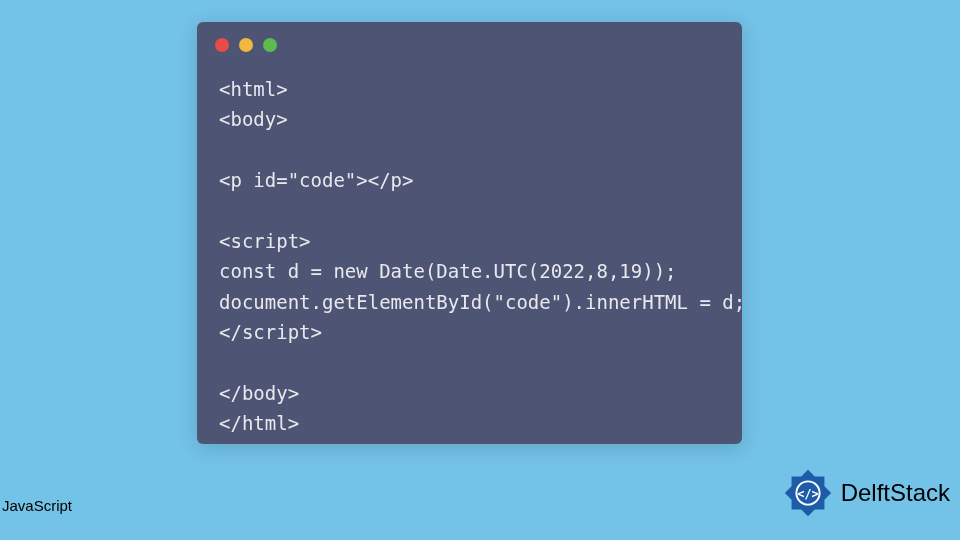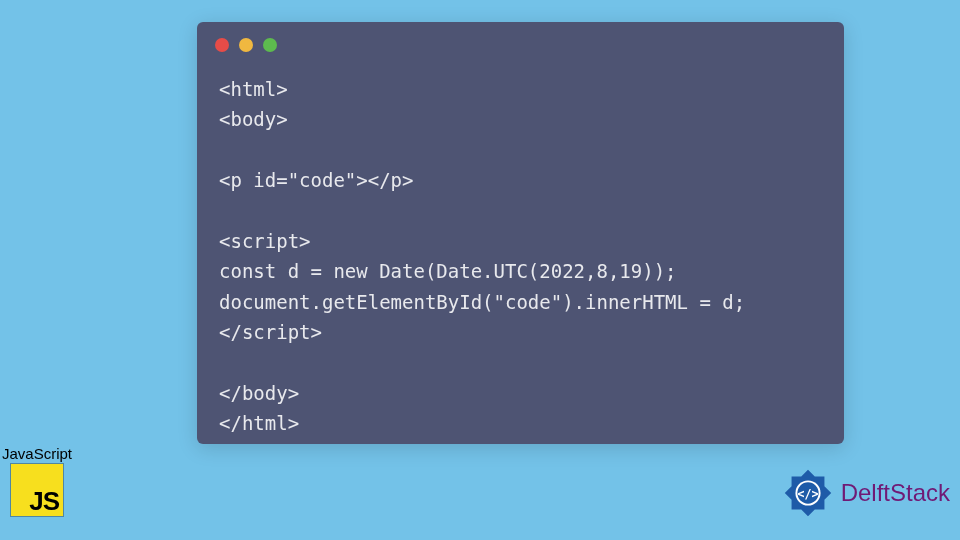--- a/index.html
+++ b/index.html
@@ -12,21 +12,21 @@
       height: 540px;
       background: #73c2e8;
       position: relative;
       font-family: -apple-system, BlinkMacSystemFont, "Segoe UI", Arial, sans-serif;
       overflow: hidden;
     }
     .code-window {
       position: absolute;
       left: 197px;
       top: 22px;
-      width: 647px;
+      width: 545px;
       height: 422px;
       background: #4e5473;
       border-radius: 6px;
       box-shadow: 0 4px 20px rgba(0,0,0,0.15);
     }
     .window-controls {
       display: flex;
       gap: 10px;
       padding: 16px 18px 8px 18px;
     }
@@ -83,21 +83,21 @@
       bottom: 18px;
       display: flex;
       align-items: center;
       gap: 4px;
     }
     .delftstack-logo {
       width: 58px;
       height: 58px;
     }
     .delftstack-text {
-      color: #701a75;
+      color: #000000;
       font-size: 24px;
       font-weight: 500;
     }
   </style>
 </head>
 <body>
 
 <div class="code-window">
   <div class="window-controls">
     <div class="control-dot dot-red"></div>
@@ -113,23 +113,20 @@
 const d = new Date(Date.UTC(2022,8,19));
 document.getElementById("code").innerHTML = d;
 &lt;/script&gt;
 
 &lt;/body&gt;
 &lt;/html&gt;</div>
 </div>
 
 <div class="js-badge">
   <div class="js-label">JavaScript</div>
-  <div class="js-logo">
-    <span class="js-logo-text">JS</span>
-  </div>
 </div>
 
 <div class="delftstack-badge">
   <svg class="delftstack-logo" viewBox="0 0 60 60">
     <g transform="translate(30,30)">
       <path d="M 0,-24 L 7,-17 L 17,-17 L 17,-7 L 24,0 L 17,7 L 17,17 L 7,17 L 0,24 L -7,17 L -17,17 L -17,7 L -24,0 L -17,-7 L -17,-17 L -7,-17 Z" fill="#1e5ba8"></path>
       <circle r="13" fill="#fff"></circle>
       <circle r="11" fill="#1e5ba8"></circle>
       <text x="0" y="5" font-size="12" fill="#fff" text-anchor="middle" font-family="monospace" font-weight="bold">&lt;/&gt;</text>
     </g>

